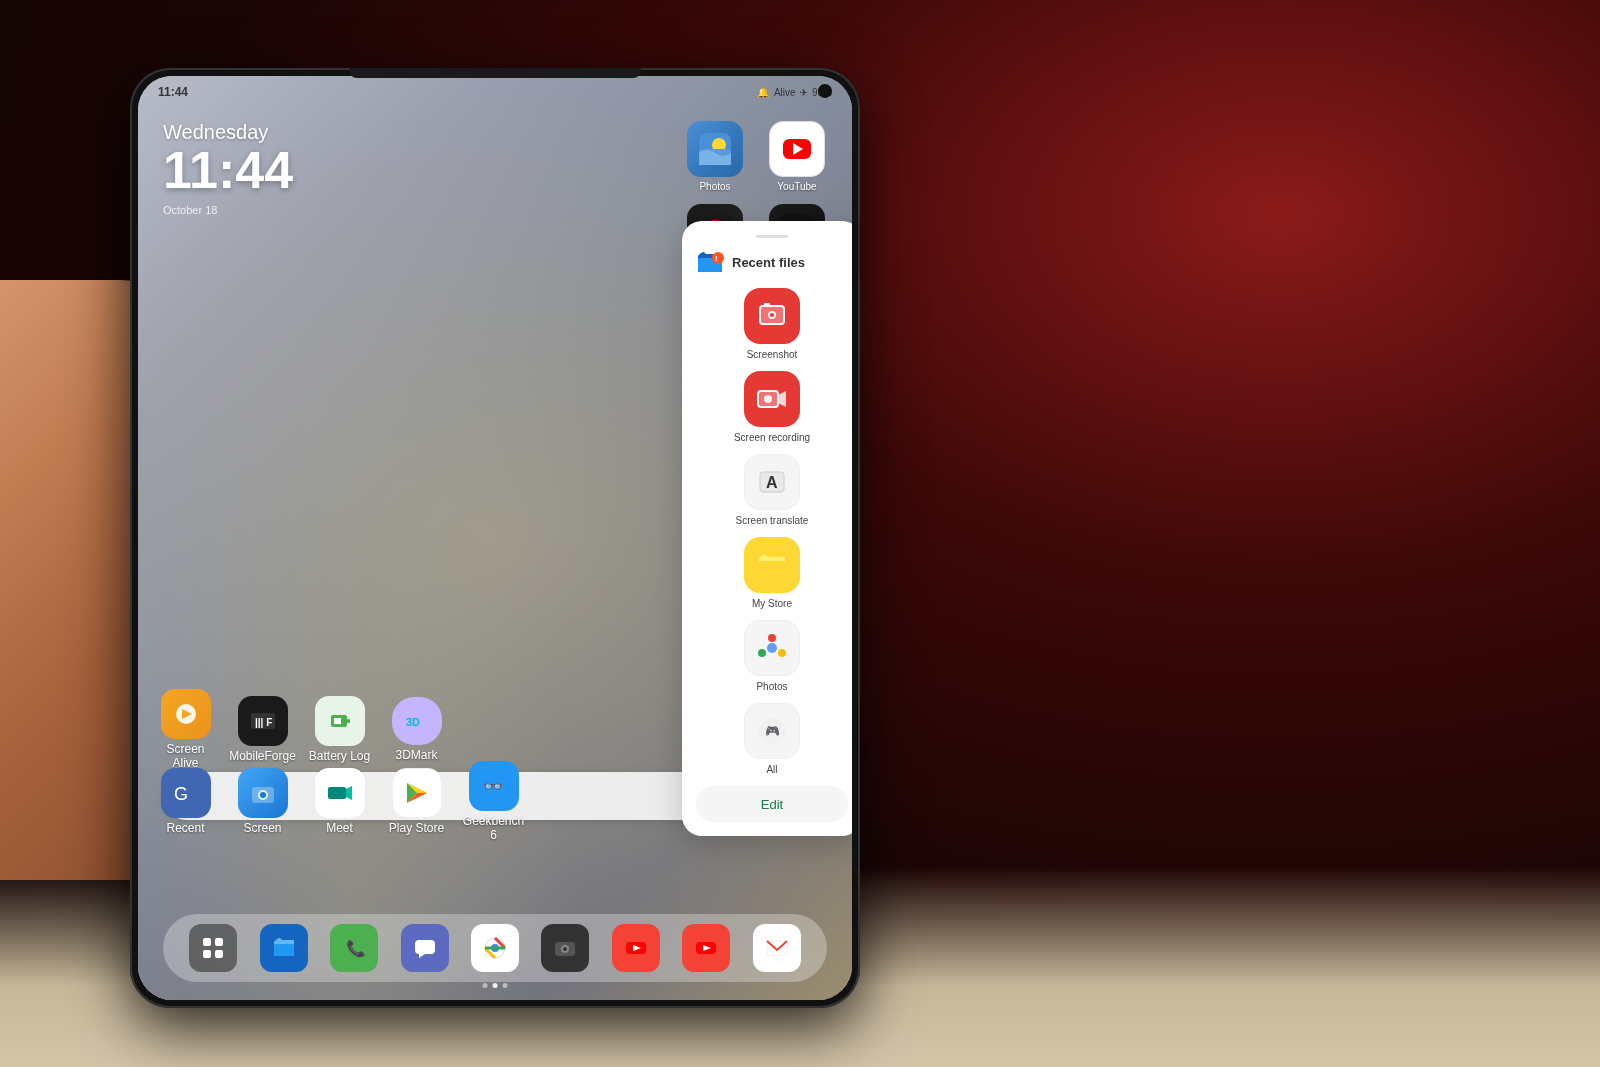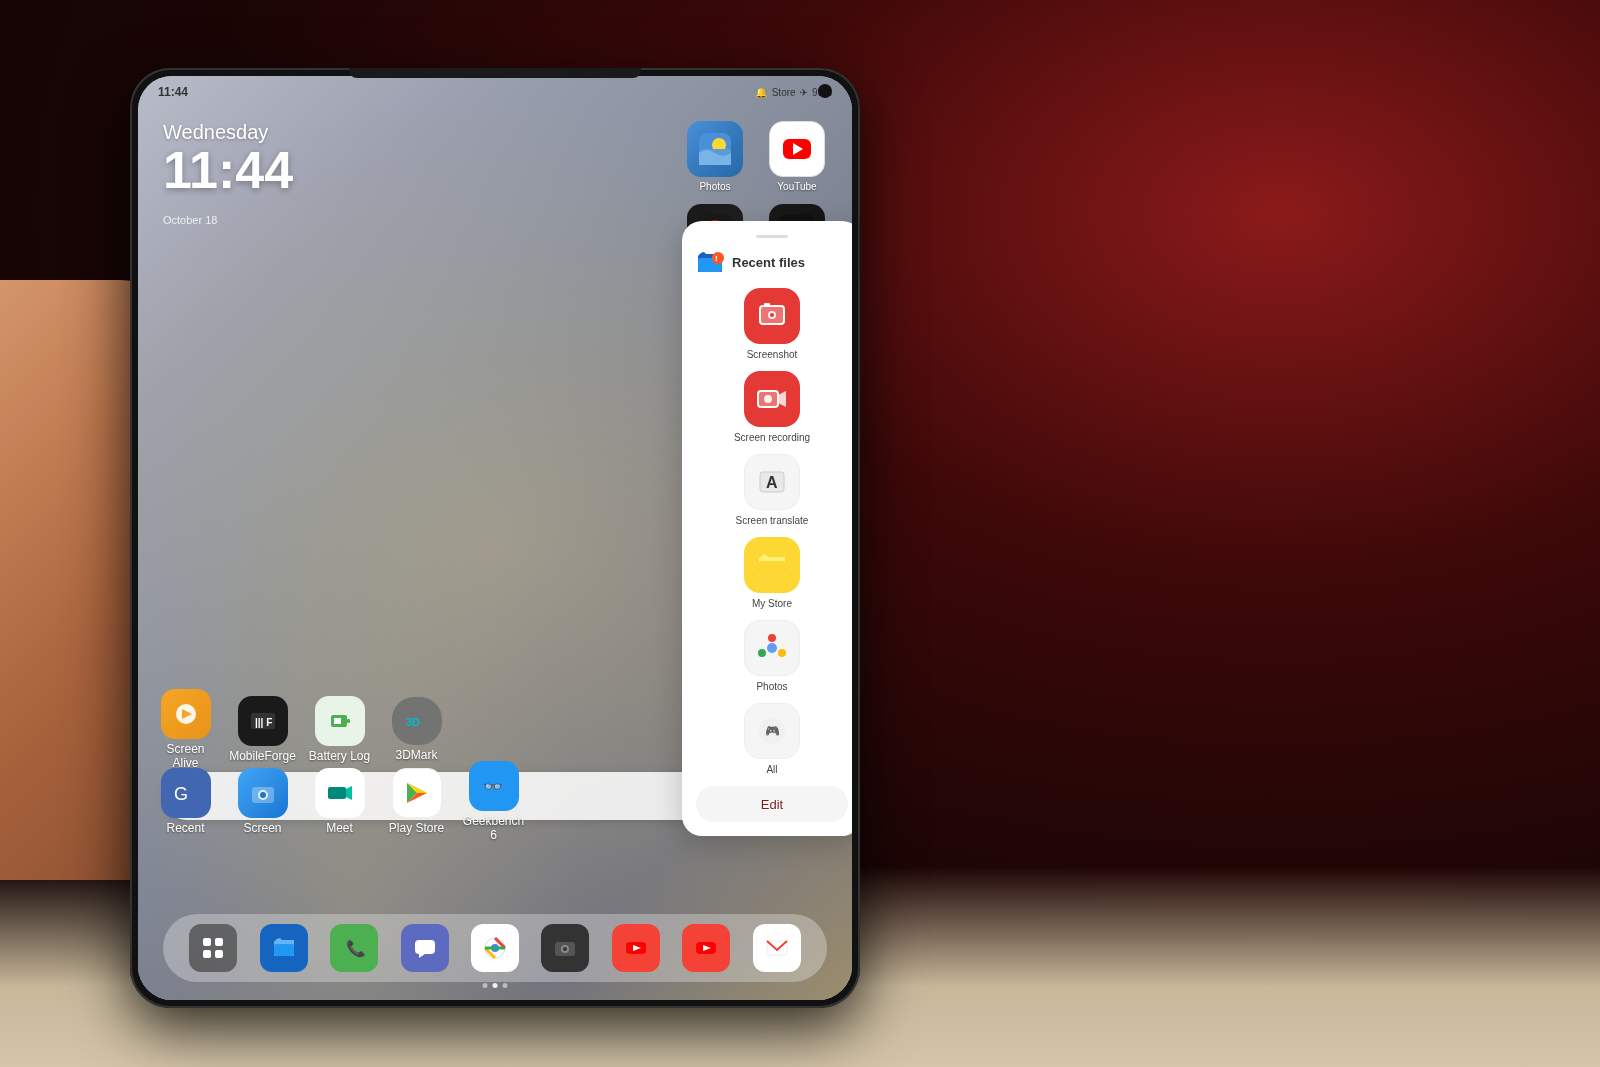--- a/index.html
+++ b/index.html
@@ -147,21 +147,21 @@
     .date-time {
       font-size: 52px;
       font-weight: 700;
       color: #fff;
       line-height: 1;
       text-shadow: 0 2px 6px rgba(0,0,0,0.3);
     }
     .date-full {
       font-size: 11px;
       color: rgba(255,255,255,0.8);
-      margin-top: 18px;
+      margin-top: 8px;
     }
 
     
     .apps-grid {
       position: absolute;
       top: 45px;
       right: 20px;
       display: grid;
       grid-template-columns: 70px 70px;
       gap: 12px;
@@ -357,21 +357,21 @@
     }
     .popup-edit-btn {
       width: 100%;
       height: 36px;
       background: #f5f5f5;
       border-radius: 18px;
       display: flex;
       align-items: center;
       justify-content: center;
       font-size: 13px;
-      color: #7f1d1d;
+      color: #15803d;
       font-weight: 500;
       margin-top: 8px;
       cursor: pointer;
     }
 
     
     .phone-top-bar {
       position: absolute;
       top: 0;
       left: 30%;
@@ -426,21 +426,21 @@
   <div class="phone-screen">
 
     <div class="wallpaper">
       <div class="wallpaper-swirl"></div>
     </div>
 
     <div class="status-bar">
       <span class="status-time">11:44</span>
       <div class="status-icons">
         <span>🔔</span>
-        <span>Store</span>
+        <span>Alive</span>
         <span>✈</span>
         <span>99%</span>
       </div>
       <div class="camera-hole"></div>
     </div>
 
     <div class="date-widget">
       <div class="date-day">Wednesday</div>
       <div class="date-time">11:44</div>
       <div class="date-full">October 18</div>
@@ -537,21 +537,21 @@
           <svg width="28" height="28" viewBox="0 0 28 28">
             <rect x="5" y="8" width="16" height="12" rx="2" fill="#4CAF50"></rect>
             <rect x="21" y="12" width="3" height="4" rx="1" fill="#4CAF50"></rect>
             <rect x="8" y="11" width="7" height="6" fill="#fff"></rect>
           </svg>
         </div>
         <span class="app-icon-label">Battery Log</span>
       </div>
 
       <div class="bottom-app-sm">
-        <div class="app-icon-img" style="width:50px;height:48px;background:#737373;border-radius:22px;">
+        <div class="app-icon-img" style="width:50px;height:48px;background:#c4b5fd;border-radius:22px;">
           <svg width="28" height="28" viewBox="0 0 28 28">
             <text x="3" y="19" font-size="11" font-weight="700" fill="#00bcd4">3D</text>
           </svg>
         </div>
         <span class="app-icon-label">3DMark</span>
       </div>
     </div>
 
     <div style="position:absolute; bottom:158px; left:15px; right:15px; display:flex; gap:12px; z-index:5; align-items:center;">
       <div class="bottom-app-sm">

